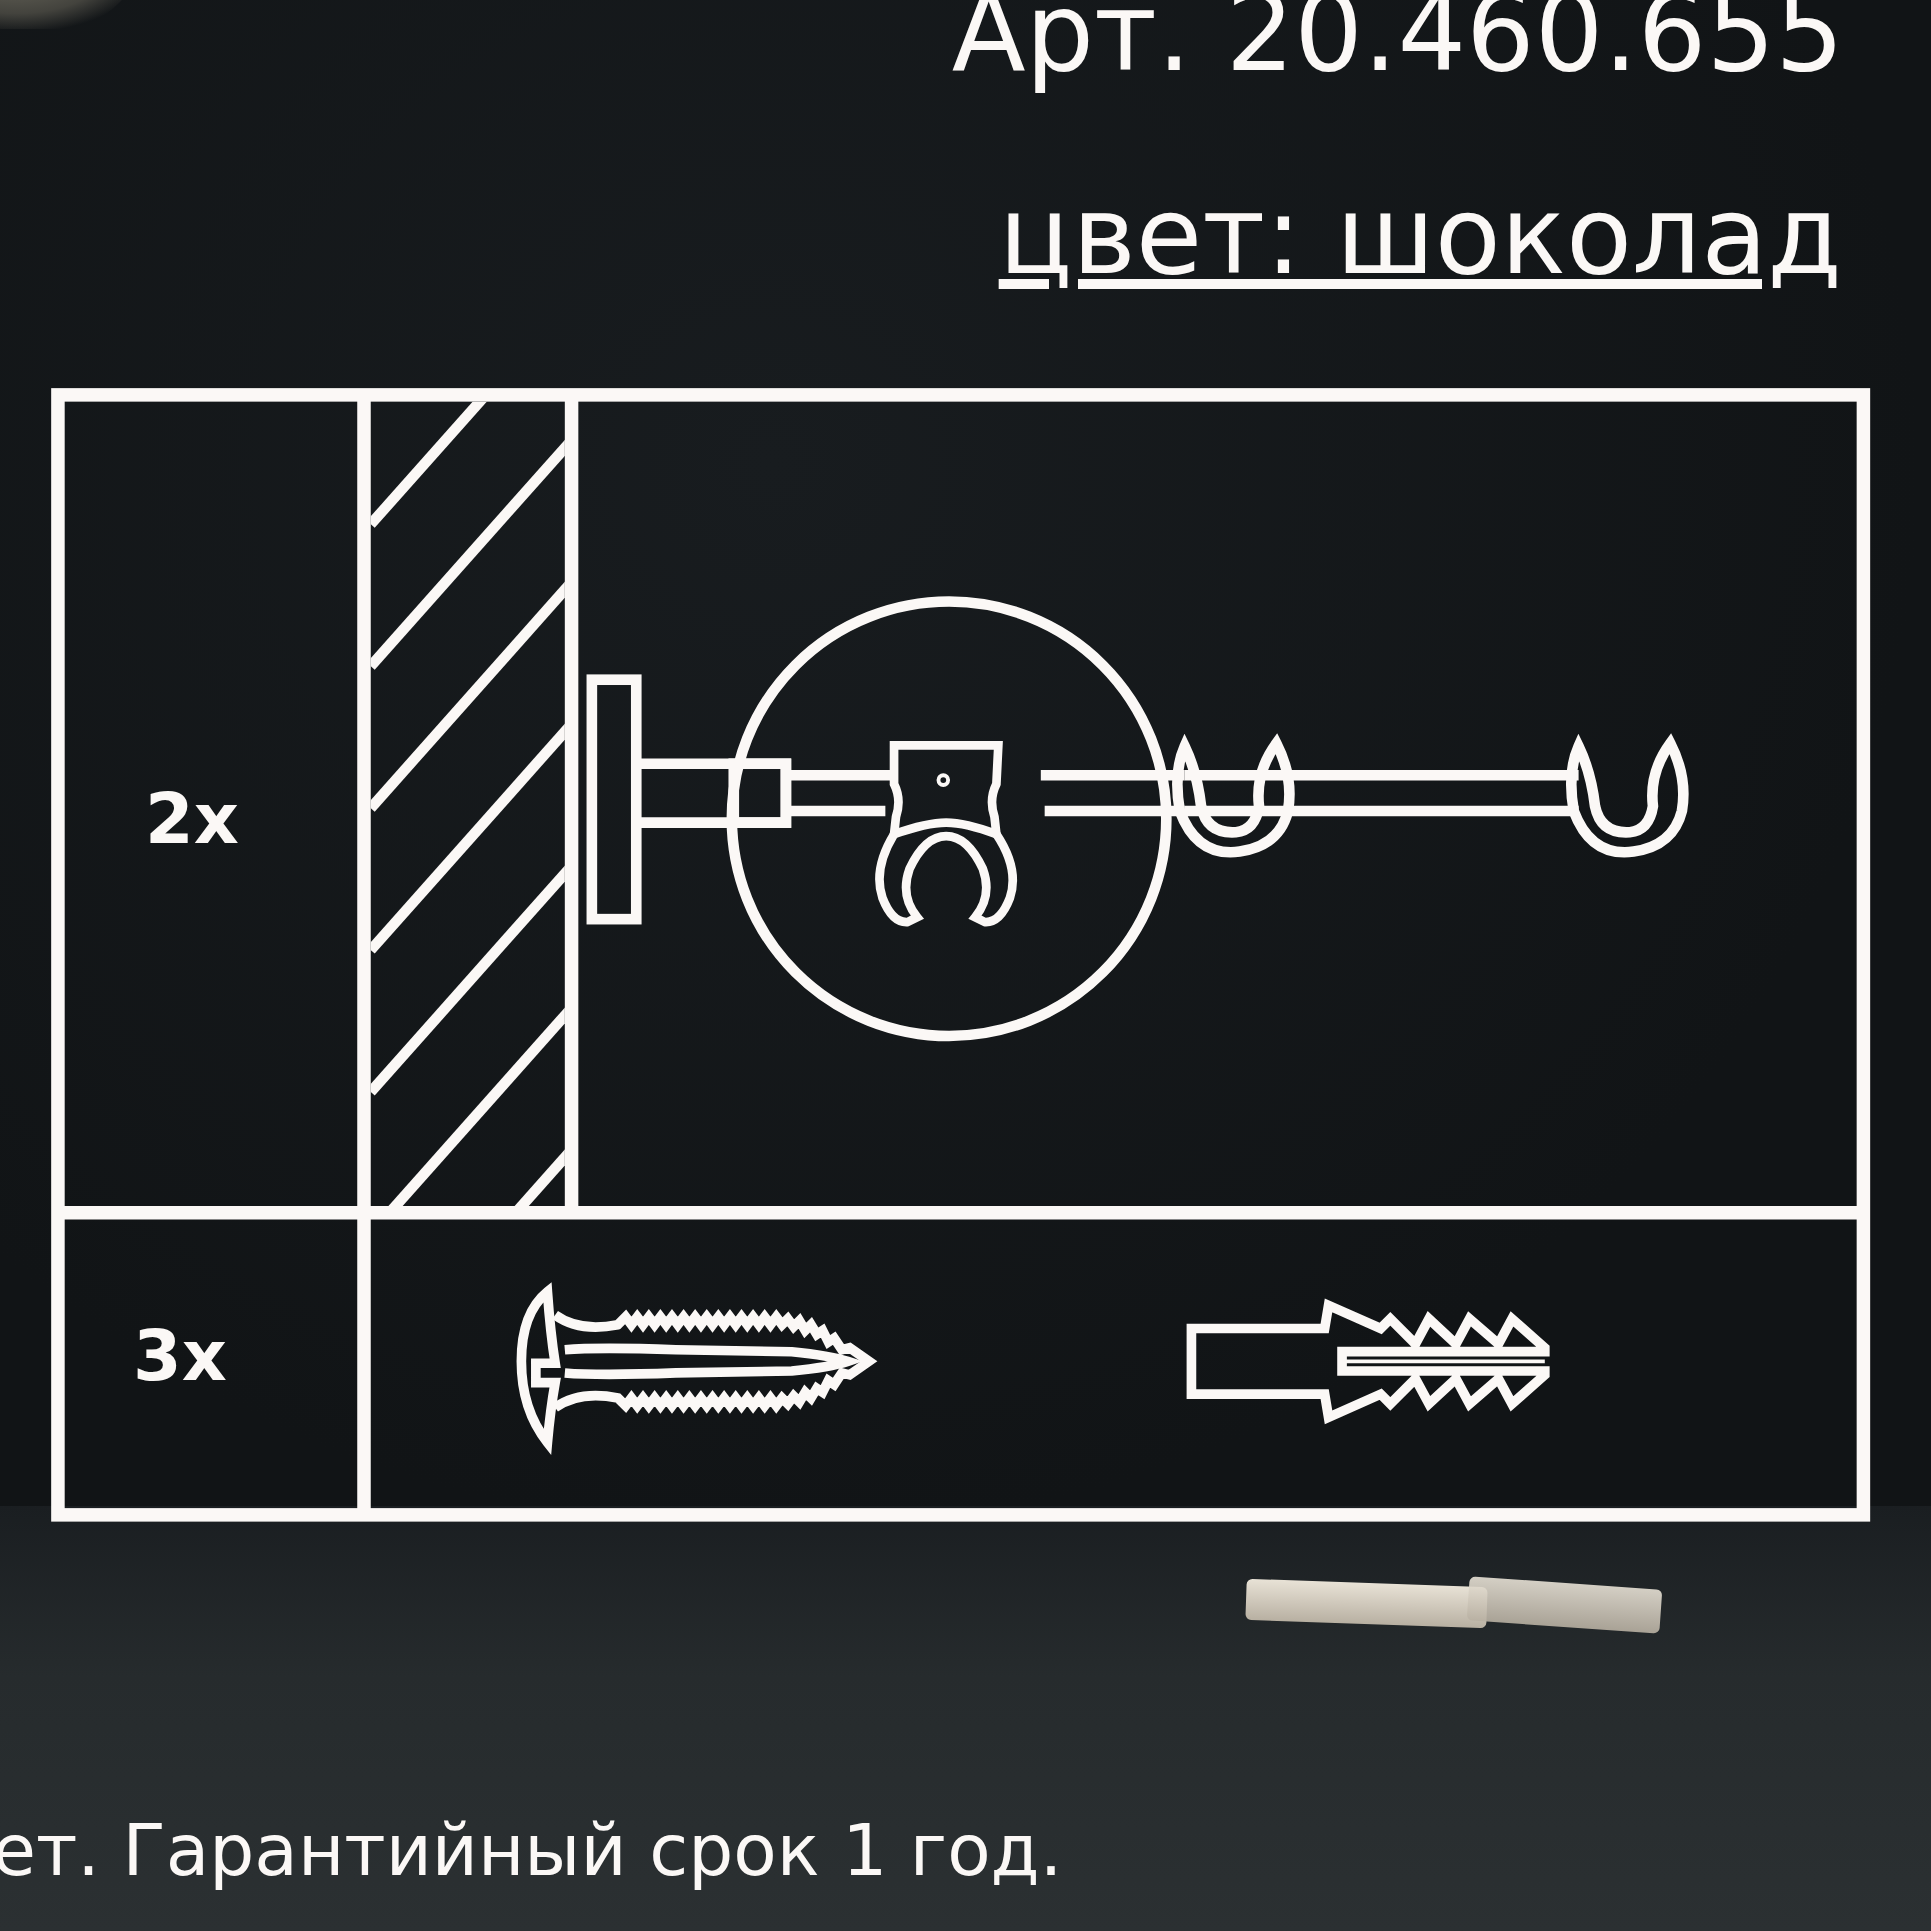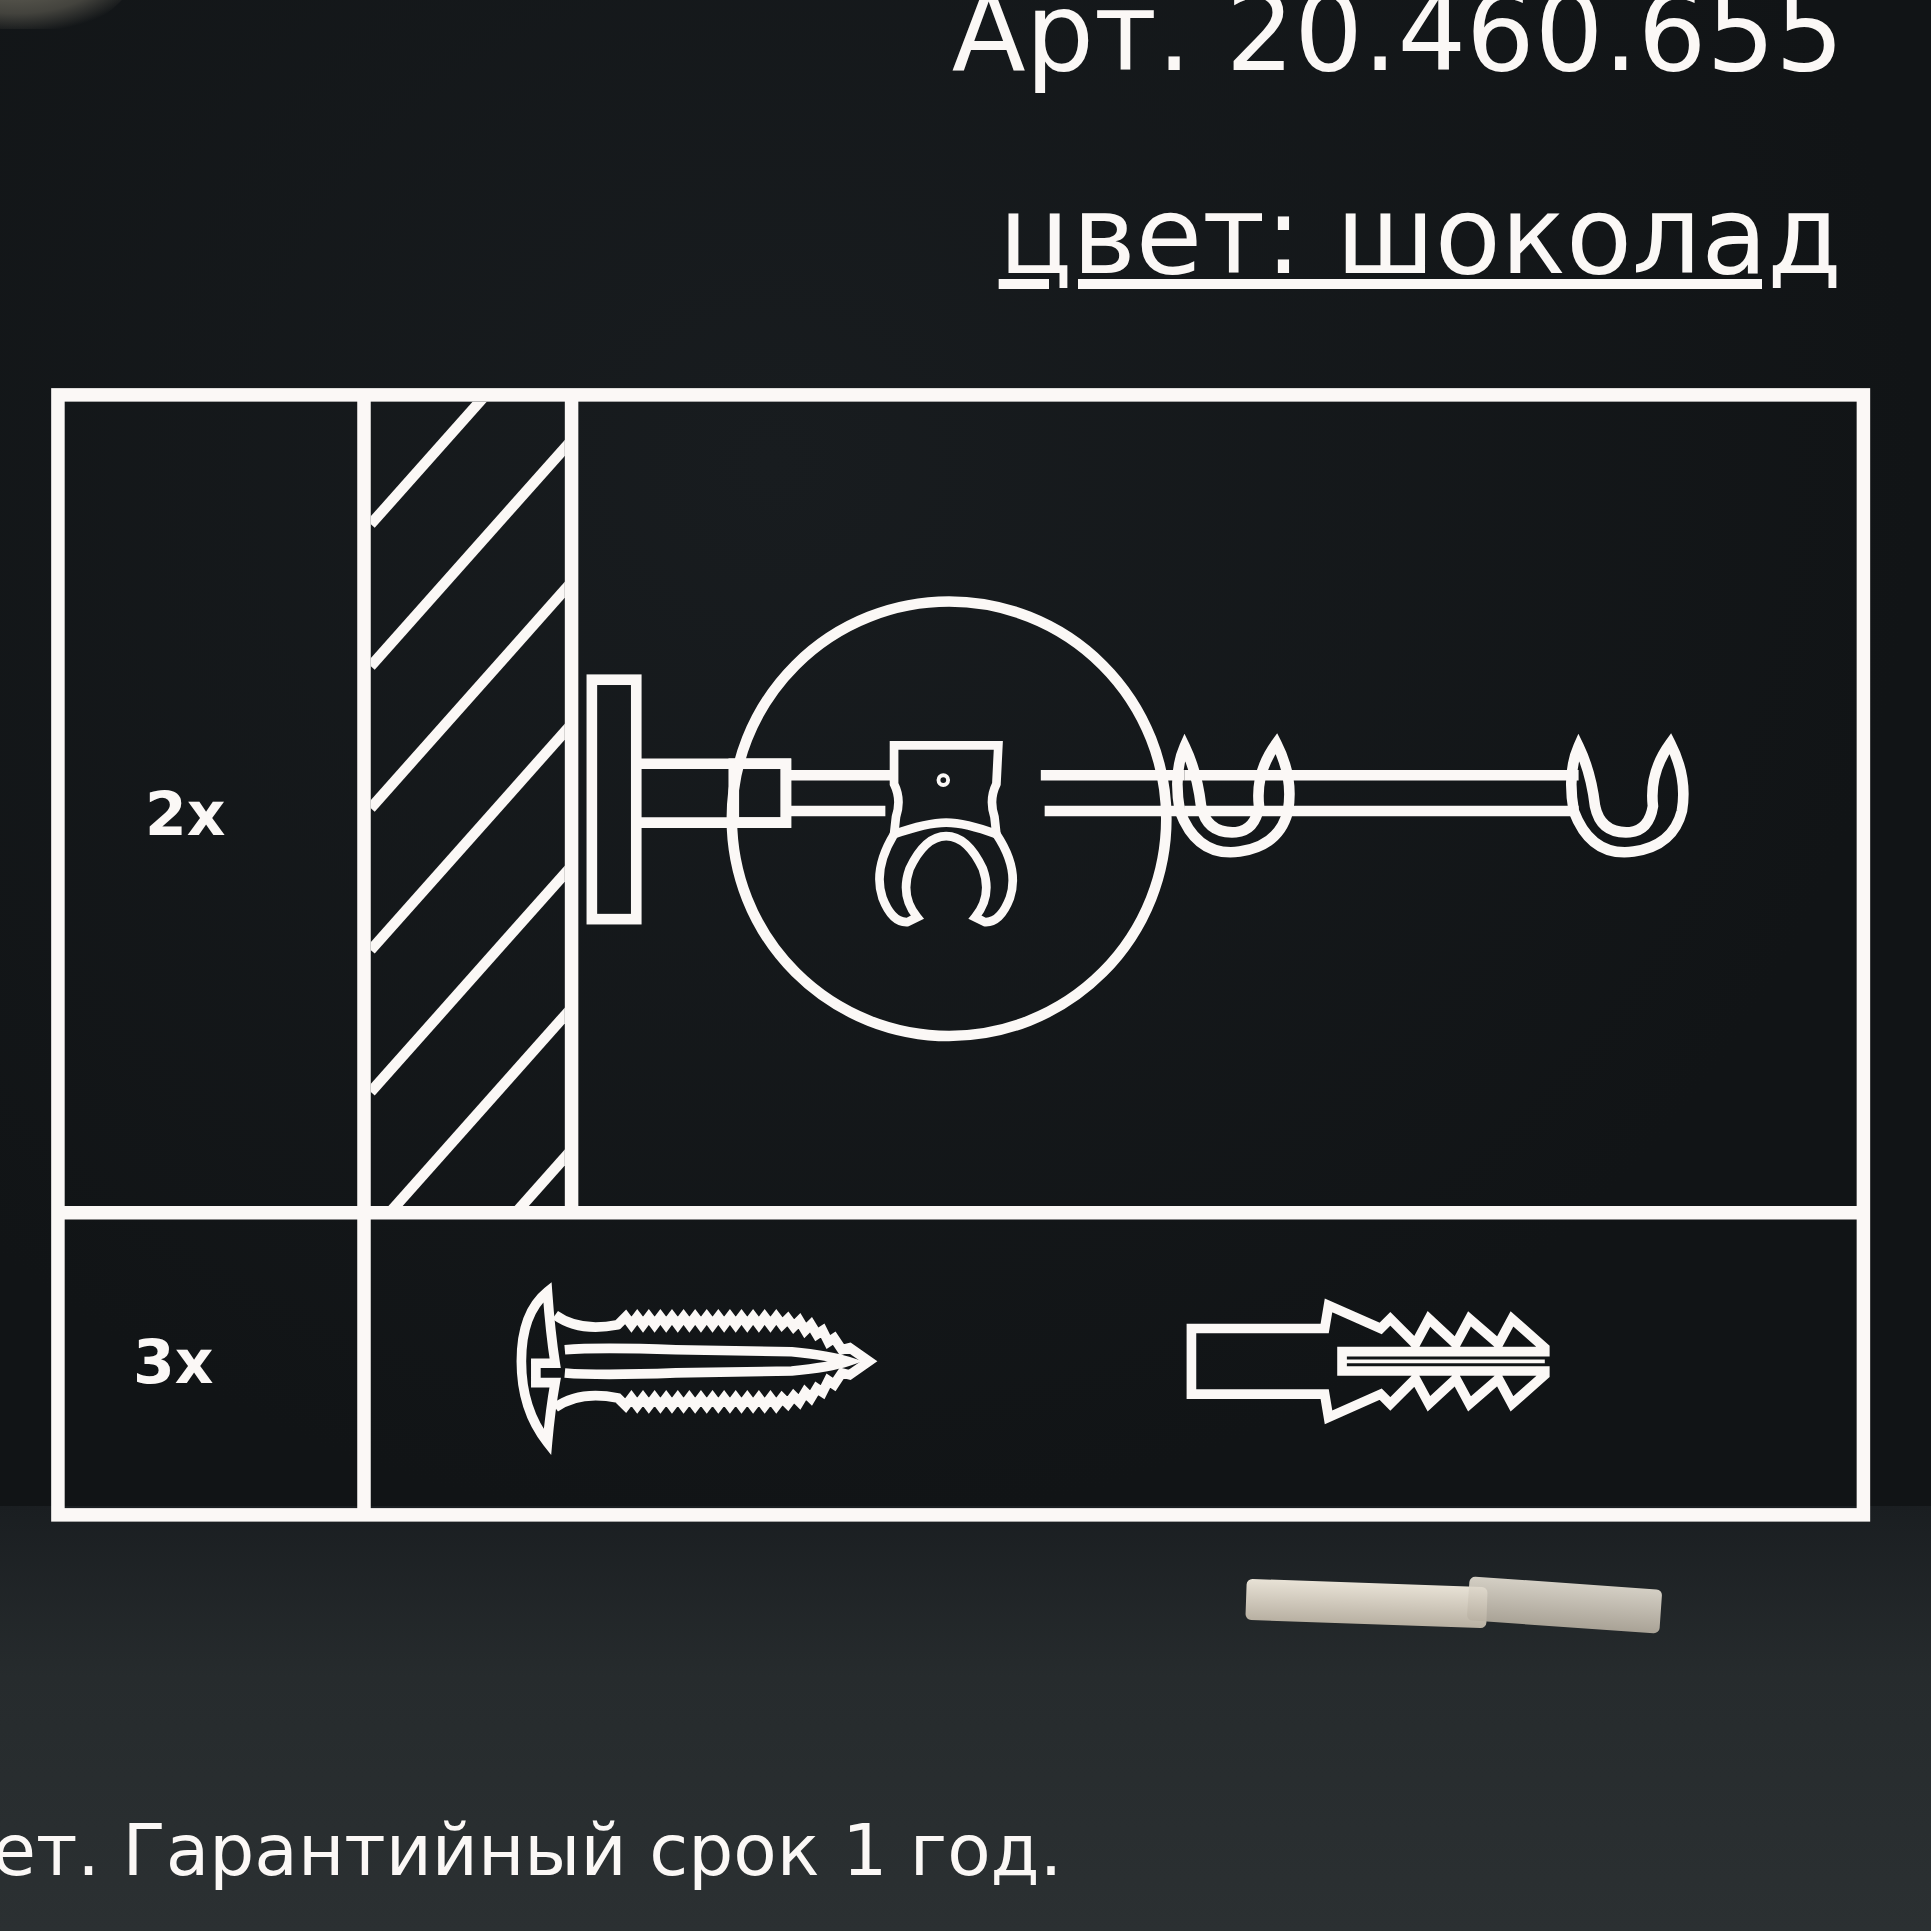--- a/index.html
+++ b/index.html
@@ -32,24 +32,24 @@
   .color {
     position: absolute; right: 89px; top: 182px;
     font-size: 108px; line-height: 1; white-space: nowrap; text-align: right; text-decoration: underline;
   }
   .warranty {
     position: absolute; left: -7.7px; top: 1815px;
     font-size: 71px; line-height: 1; white-space: nowrap;
   }
   svg.diagram { position: absolute; left: 0; top: 0; }
   .qty {
-    position: absolute; font-size: 60px; font-weight: bold; line-height: 1;
+    position: absolute; font-size: 70px; font-weight: bold; line-height: 1;
   }
   .qty-2x { left: 145px; top: 784px; }
-  .qty-3x { left: 133px; top: 1321px; margin-top: 11px; }
+  .qty-3x { left: 133px; top: 1321px; }
   .damage {
     position: absolute; background: linear-gradient(180deg, #e8e2d6, #b8b0a2);
     border-radius: 5.8px;
   }
 </style>
 </head>
 <body>
 
 <div class="bg-top"></div>
 <div class="bg-bottom"></div>

